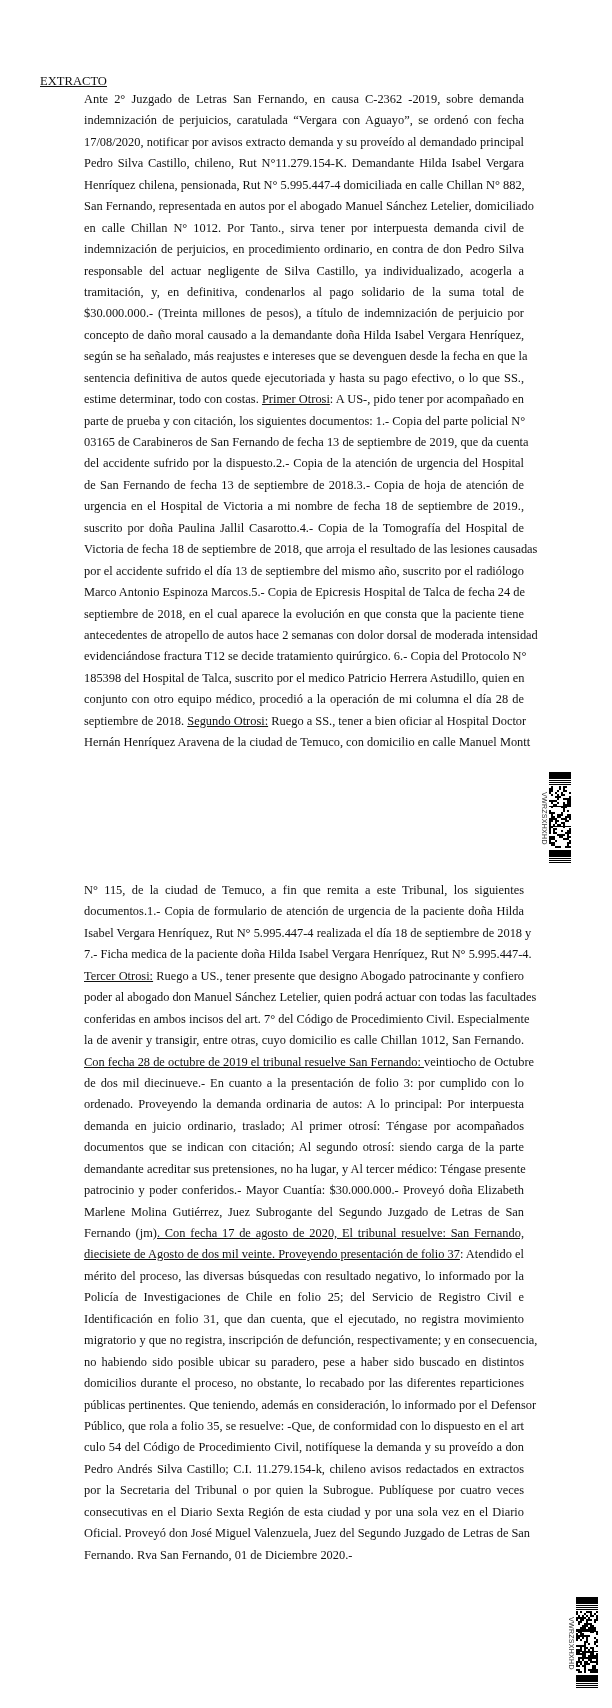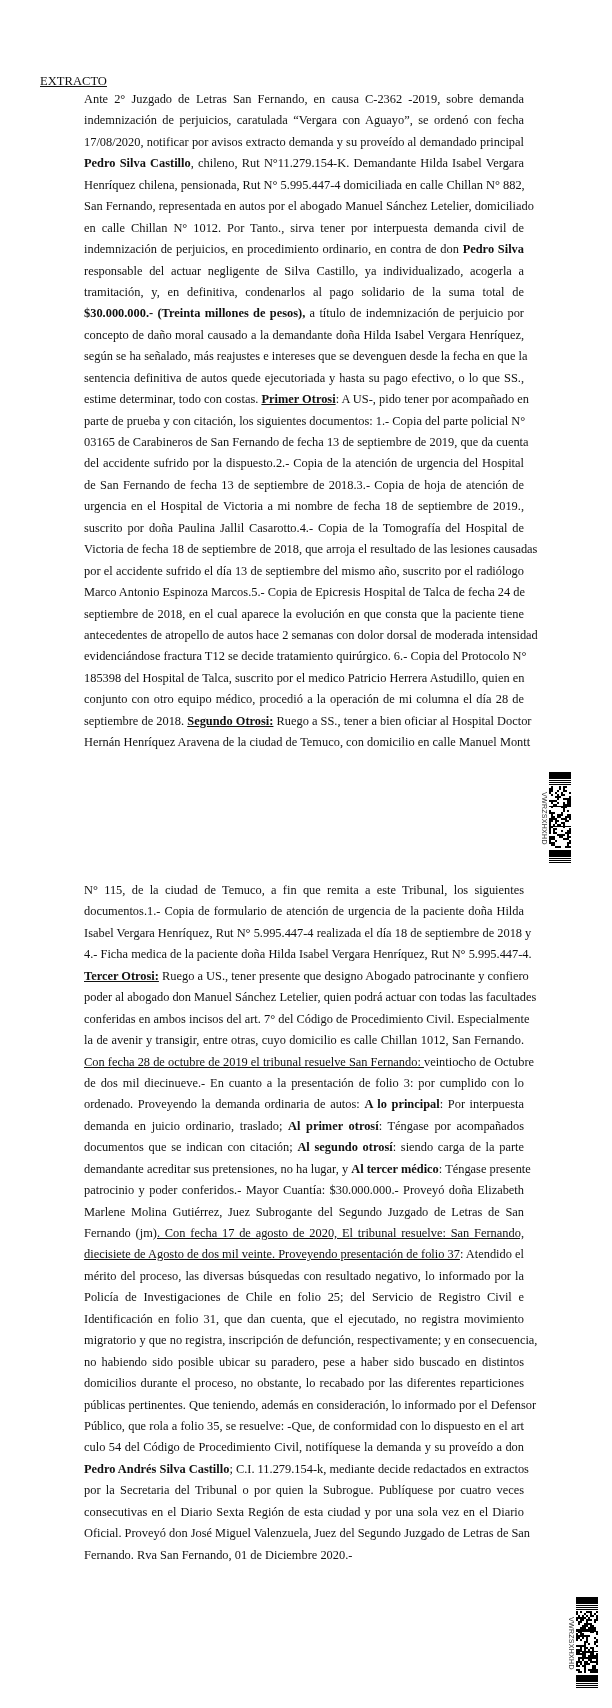--- a/index.html
+++ b/index.html
@@ -4,21 +4,21 @@
 <style>
   html, body { margin: 0; padding: 0; background: #ffffff; }
   body { width: 612px; height: 1708px; position: relative; overflow: hidden;
          font-family: "Liberation Serif", "DejaVu Serif", serif; color: #111111; }
   .title { position: absolute; left: 0; width: 612px; text-align: left; top: 74px;
            font-size: 12.6px; text-decoration: underline; padding-left: 40px; }
   .lines { position: absolute; left: 84px; width: 440px; }
   .line { height: 21.45px; line-height: 21.45px; font-size: 12.4px; white-space: nowrap;
           text-align: justify; text-align-last: justify; overflow: visible; }
   .line.last { text-align-last: left; }
-  .b { font-weight: bold; }
+  .b { font-weight: normal; }
   .u { text-decoration: underline; }
   .code { position: absolute; width: 34px; height: 92px; }
   .code .txt { position: absolute; left: 0; top: 0; width: 10px; height: 92px;
                font-family: "Liberation Sans", sans-serif; font-size: 7px; color: #333;
                writing-mode: vertical-rl; text-align: center; letter-spacing: 0.3px; }
   .code svg { position: absolute; left: 11px; top: 0; }
 </style>
 </head>
 <body>
 
@@ -219,21 +219,21 @@
       <rect x="20" y="74" width="2" height="2" fill="#000"></rect>
       <rect x="0" y="34" width="22" height="1" fill="#000"></rect>
       <rect x="0" y="54" width="22" height="1" fill="#000"></rect>
     </svg>
 </div>
 
 <div class="lines" id="page2" style="top:880px;">
     <div class="line"><span>N° 115, de la ciudad de Temuco, a fin que remita a este Tribunal, los siguientes</span></div>
     <div class="line"><span>documentos.1.- Copia de formulario de atención de urgencia de la paciente doña Hilda</span></div>
     <div class="line"><span>Isabel Vergara Henríquez, Rut N°  5.995.447-4 realizada el día 18 de septiembre de 2018 y</span></div>
-    <div class="line"><span>4.- Ficha medica de la paciente doña Hilda Isabel Vergara Henríquez, Rut N°  5.995.447-4.</span></div>
+    <div class="line"><span>7.- Ficha medica de la paciente doña Hilda Isabel Vergara Henríquez, Rut N°  5.995.447-4.</span></div>
     <div class="line"><span class="b u">Tercer Otrosi:</span><span> Ruego a US., tener presente que designo Abogado patrocinante y confiero</span></div>
     <div class="line"><span>poder al abogado don Manuel Sánchez Letelier,  quien podrá actuar con todas las facultades</span></div>
     <div class="line"><span>conferidas en ambos incisos del art. 7° del Código de Procedimiento Civil. Especialmente</span></div>
     <div class="line"><span>la de avenir y transigir, entre otras,  cuyo domicilio es calle Chillan 1012, San Fernando.</span></div>
     <div class="line"><span class="u">Con fecha 28 de octubre de 2019 el tribunal resuelve San Fernando: </span><span>veintiocho de Octubre</span></div>
     <div class="line"><span>de dos mil diecinueve.- En cuanto a la presentación de folio 3: por cumplido con lo</span></div>
     <div class="line"><span>ordenado. Proveyendo la demanda ordinaria de autos: </span><span class="b">A lo principal</span><span>: Por interpuesta</span></div>
     <div class="line"><span>demanda en juicio ordinario, traslado; </span><span class="b">Al primer otrosí</span><span>: Téngase por acompañados</span></div>
     <div class="line"><span>documentos que se indican con citación; </span><span class="b">Al segundo otrosí</span><span>: siendo carga de la parte</span></div>
     <div class="line"><span>demandante acreditar sus pretensiones, no ha lugar, y </span><span class="b">Al tercer médico</span><span>: Téngase presente</span></div>
@@ -243,21 +243,21 @@
     <div class="line"><span class="u">diecisiete de Agosto de dos mil veinte. Proveyendo presentación de folio 37</span><span>: Atendido el</span></div>
     <div class="line"><span>mérito del proceso, las diversas búsquedas con resultado negativo, lo informado por la</span></div>
     <div class="line"><span>Policía de Investigaciones de Chile en folio 25; del  Servicio de Registro Civil e</span></div>
     <div class="line"><span>Identificación en folio 31, que dan cuenta, que el ejecutado, no registra movimiento</span></div>
     <div class="line"><span>migratorio y que no registra, inscripción de defunción, respectivamente; y en consecuencia,</span></div>
     <div class="line"><span>no habiendo sido posible ubicar su paradero, pese a haber sido buscado en distintos</span></div>
     <div class="line"><span>domicilios durante el proceso, no obstante, lo recabado por las diferentes reparticiones</span></div>
     <div class="line"><span>públicas pertinentes. Que teniendo, además en consideración, lo informado por el Defensor</span></div>
     <div class="line"><span>Público, que rola a folio 35, se resuelve: -Que, de conformidad con lo dispuesto en el art</span></div>
     <div class="line"><span>culo 54 del Código de Procedimiento Civil, notifíquese la demanda y su proveído a don</span></div>
-    <div class="line"><span class="b">Pedro Andrés Silva Castillo</span><span>; C.I. 11.279.154-k, mediante decide redactados en extractos</span></div>
+    <div class="line"><span class="b">Pedro Andrés Silva Castillo</span><span>; C.I. 11.279.154-k, chileno avisos redactados en extractos</span></div>
     <div class="line"><span>por la Secretaria del Tribunal o por quien la Subrogue. Publíquese por  cuatro veces</span></div>
     <div class="line"><span>consecutivas en el Diario Sexta Región de esta ciudad y por una sola vez en el Diario</span></div>
     <div class="line"><span>Oficial. Proveyó don José Miguel Valenzuela, Juez del Segundo Juzgado de Letras de San</span></div>
     <div class="line last"><span>Fernando. Rva   San Fernando, 01 de Diciembre 2020.-</span></div>
   </div>
 
 <div class="code" style="left:565px; top:1597px;">
   <div class="txt">VWRZSXHXHD</div>
   <svg width="22" height="92" viewBox="0 0 22 92">
       <rect x="0" y="0" width="22" height="7" fill="#000"></rect>

